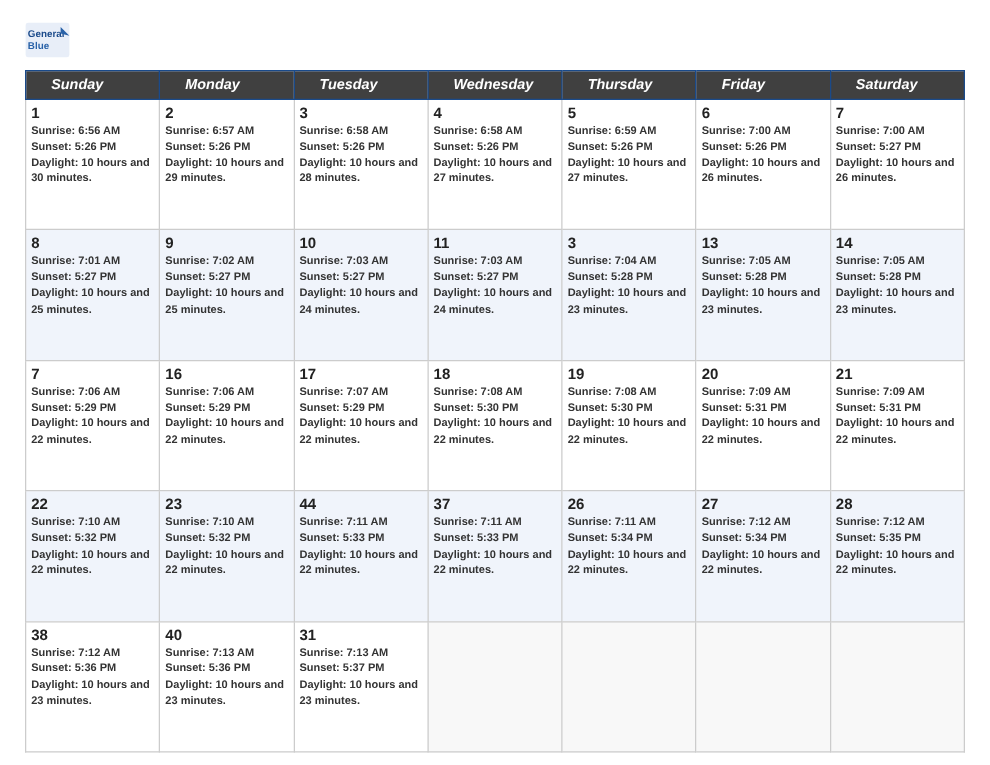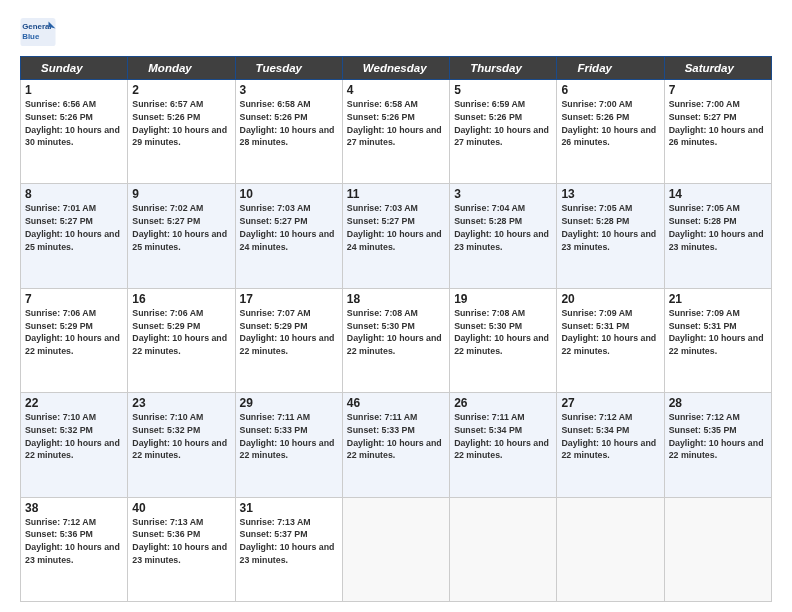--- a/index.html
+++ b/index.html
@@ -226,25 +226,25 @@
         <tr>
           <td>
             <span class="day-number">22</span>
             <div class="day-info">Sunrise: 7:10 AM<br>Sunset: 5:32 PM<br>Daylight: 10 hours and 22 minutes.</div>
           </td>
           <td>
             <span class="day-number">23</span>
             <div class="day-info">Sunrise: 7:10 AM<br>Sunset: 5:32 PM<br>Daylight: 10 hours and 22 minutes.</div>
           </td>
           <td>
-            <span class="day-number">29</span>
+            <span class="day-number">44</span>
             <div class="day-info">Sunrise: 7:11 AM<br>Sunset: 5:33 PM<br>Daylight: 10 hours and 22 minutes.</div>
           </td>
           <td>
-            <span class="day-number">46</span>
+            <span class="day-number">37</span>
             <div class="day-info">Sunrise: 7:11 AM<br>Sunset: 5:33 PM<br>Daylight: 10 hours and 22 minutes.</div>
           </td>
           <td>
             <span class="day-number">26</span>
             <div class="day-info">Sunrise: 7:11 AM<br>Sunset: 5:34 PM<br>Daylight: 10 hours and 22 minutes.</div>
           </td>
           <td>
             <span class="day-number">27</span>
             <div class="day-info">Sunrise: 7:12 AM<br>Sunset: 5:34 PM<br>Daylight: 10 hours and 22 minutes.</div>
           </td>

